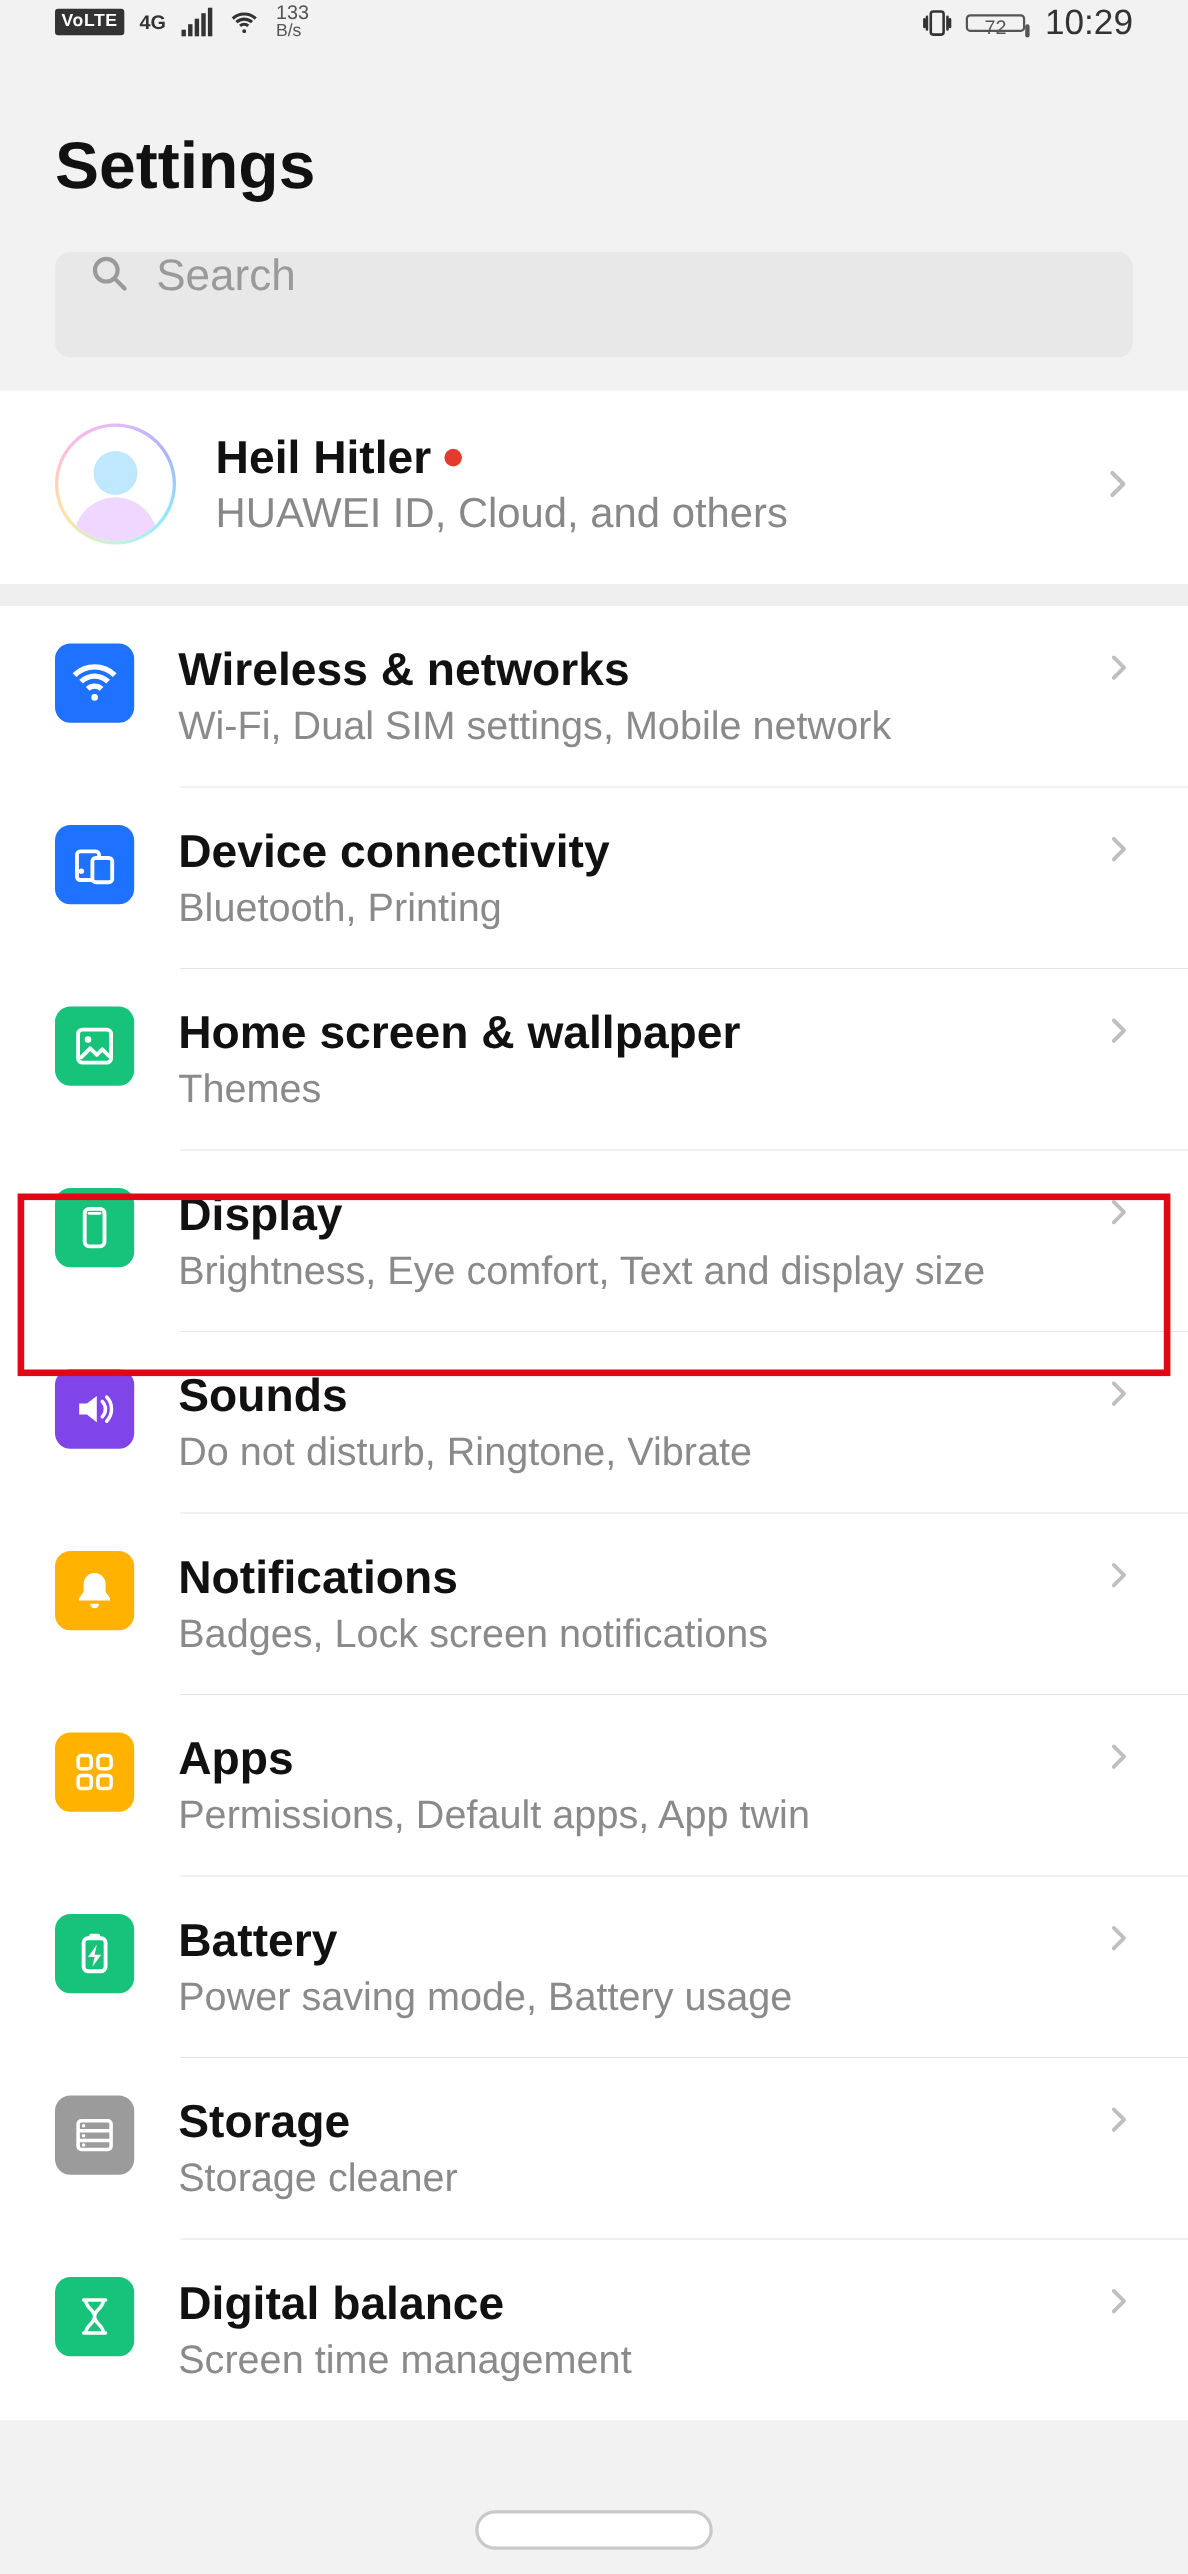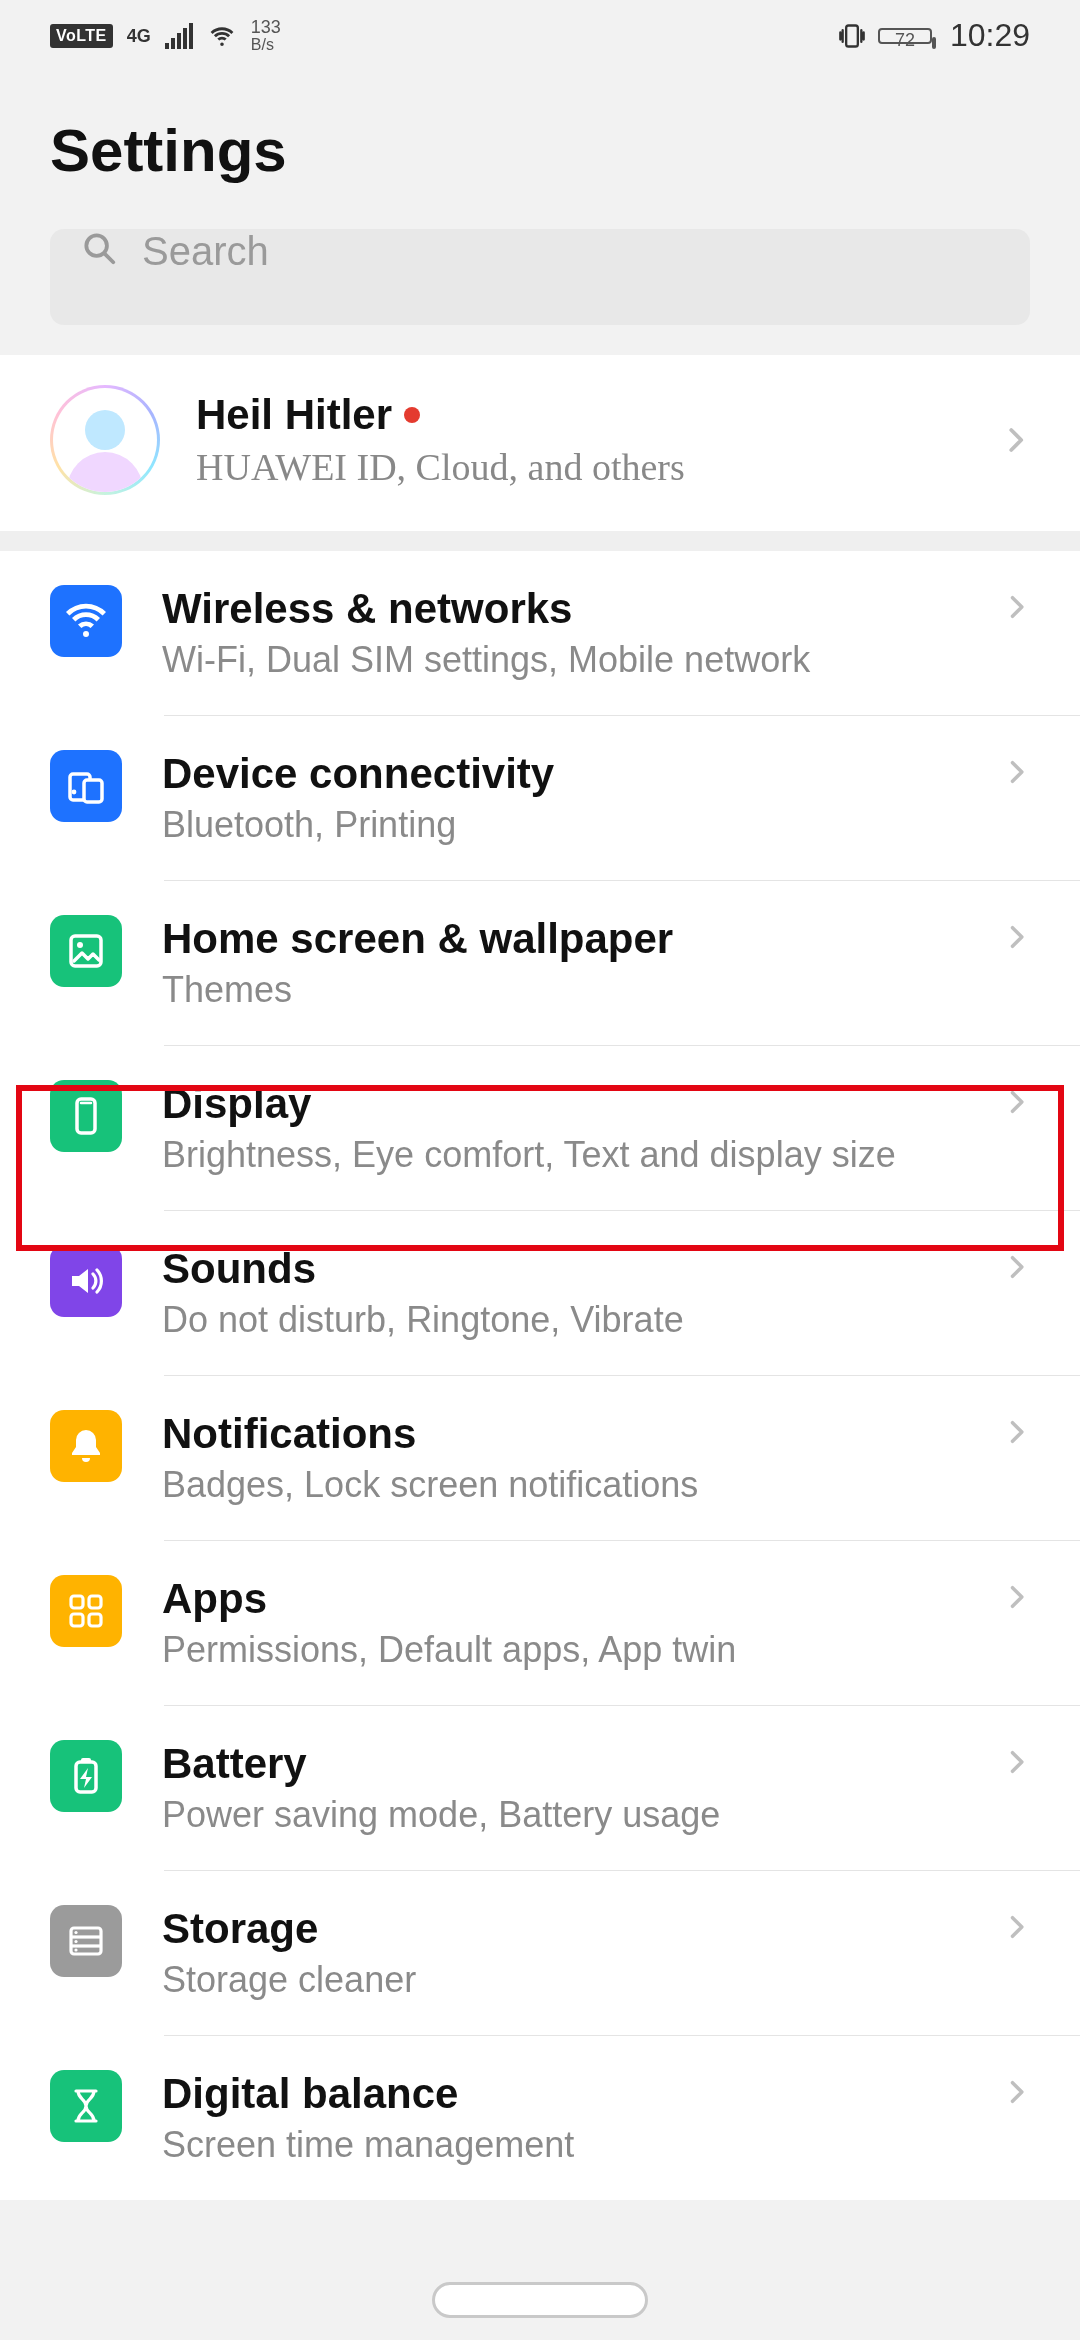--- a/index.html
+++ b/index.html
@@ -1,20 +1,20 @@
 <!DOCTYPE html>
 <html><head>
 <meta charset="utf-8">
 <style>
   * { box-sizing: border-box; margin: 0; padding: 0; }
   html, body { width: 1080px; height: 2340px; font-family: -apple-system, "Helvetica Neue", Arial, sans-serif; background: #f2f2f2; overflow: hidden; }
   .screen { width: 1080px; height: 2340px; position: relative; background: #f2f2f2; }
 
   
-  .status-bar { height: 70px; padding: 16px 50px; display: flex; align-items: flex-end; justify-content: space-between; color: #333; }
+  .status-bar { height: 70px; padding: 2px 50px; display: flex; align-items: flex-start; justify-content: space-between; color: #333; }
   .status-left { display: flex; align-items: center; gap: 14px; }
   .status-right { display: flex; align-items: center; gap: 12px; }
   .volte { border: 2px solid #333; background:#333; color:#fff; font-size: 16px; font-weight: bold; padding: 1px 4px; border-radius: 3px; letter-spacing: 0.5px; }
   .sig-4g { font-size: 18px; font-weight: bold; color:#333; line-height: 14px; }
   .signal-bars { display: flex; align-items: flex-end; gap: 2px; height: 26px; }
   .signal-bars span { width: 4px; background:#333; display:block; }
   .signal-bars span:nth-child(1){height:6px}
   .signal-bars span:nth-child(2){height:11px}
   .signal-bars span:nth-child(3){height:16px}
   .signal-bars span:nth-child(4){height:21px}
@@ -41,21 +41,21 @@
   
   .profile { background:#fff; display:flex; align-items:center; padding: 30px 50px 36px; gap: 36px; position:relative; }
   .avatar-ring { width: 110px; height:110px; border-radius: 50%; padding:3px;
     background: conic-gradient(#e5b8ff, #a8b4ff, #8fe7ff, #c6f3de, #ffe2a6, #ffc1d8, #e5b8ff); display:flex; }
   .avatar-inner { background:#fff; border-radius:50%; flex:1; display:flex; flex-direction:column; align-items:center; justify-content:flex-end; overflow:hidden; }
   .avatar-head { width:40px;height:40px;border-radius:50%; background:#bfe8ff; margin-bottom:2px; }
   .avatar-body { width:76px;height:40px;border-radius:40px 40px 0 0; background:#f0d7ff; }
   .profile-text { flex:1; }
   .profile-name { font-size: 42px; font-weight:700; color:#111; display:flex; align-items:center; gap:12px;}
   .red-dot { width:16px;height:16px;border-radius:50%; background:#e43b2f; display:inline-block;}
-  .profile-sub { font-size: 38px; color:#888; margin-top:6px;font-family:Liberation Serif, serif; }
+  .profile-sub { font-size: 38px; color:#888; margin-top:6px; }
   .chevron { color:#bfbfbf; }
 
   .gap { height: 20px; background:#efefef; }
 
   
   .list { background:#fff; }
   .row { display:flex; align-items:flex-start; padding: 34px 50px; gap: 40px; position:relative; }
   .row .icon-box { width: 72px; height:72px; border-radius: 14px; display:flex; align-items:center; justify-content:center; flex-shrink:0; }
   .row .texts { flex:1; min-width:0; }
   .row .title { font-size: 42px; font-weight:600; color:#111; }

